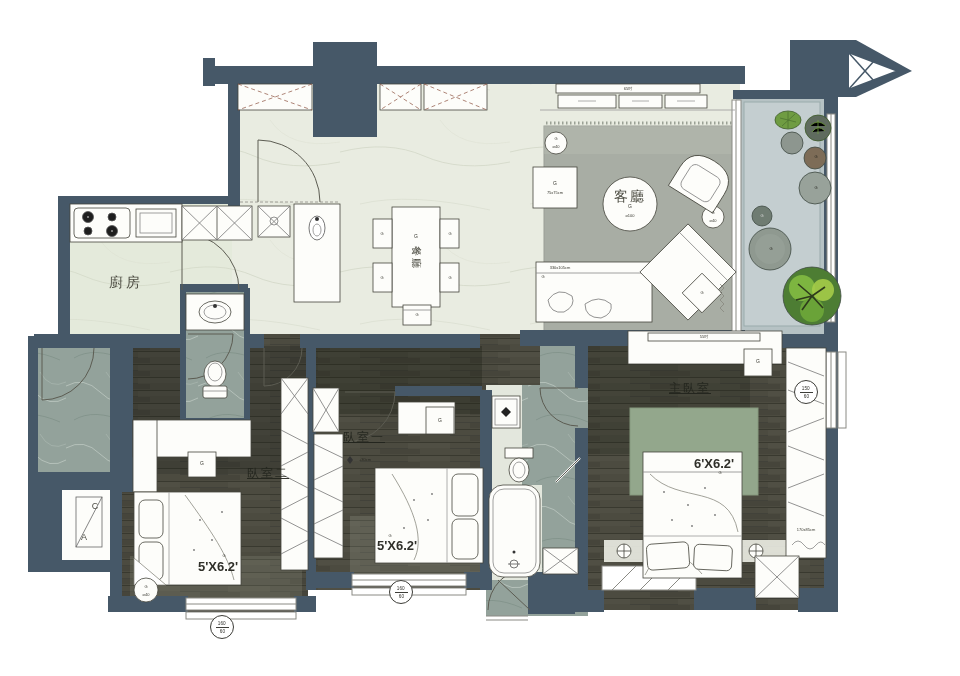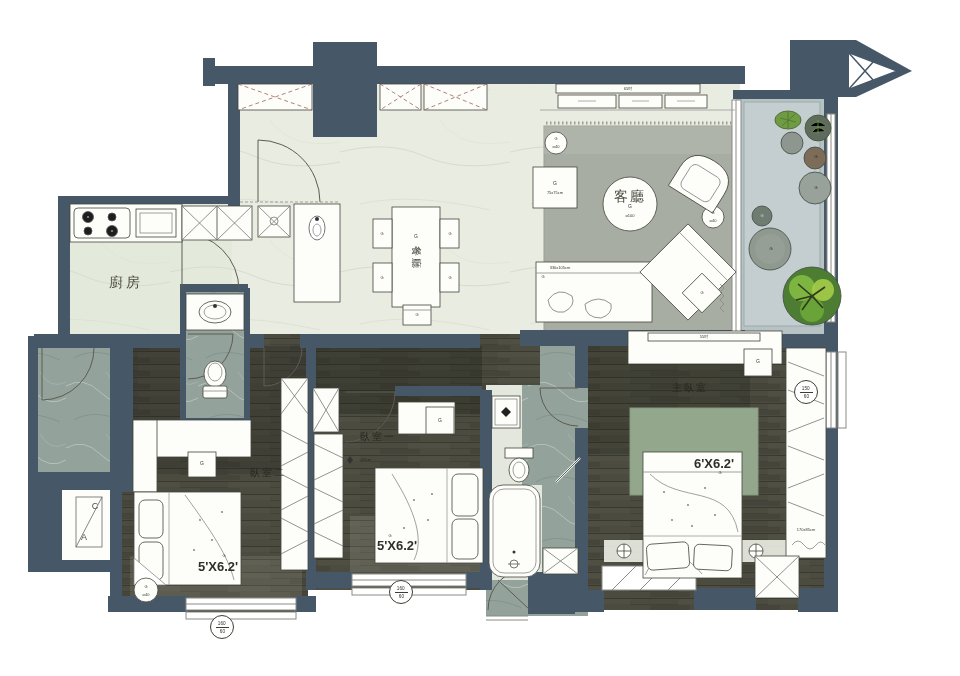--- a/index.html
+++ b/index.html
@@ -1,21 +1,21 @@
 <!DOCTYPE html>
 <html><head>
 <meta charset="utf-8">
 <style>
   html,body{margin:0;padding:0;background:#fff;}
   #stage{position:relative;width:960px;height:676px;background:#ffffff;overflow:hidden;
          font-family:"Liberation Sans","DejaVu Sans",sans-serif;}
   #plan-svg{position:absolute;left:0;top:0;}
   .lbl{position:absolute;transform:translate(-50%,-50%);color:#3a3a32;white-space:nowrap;z-index:5;line-height:1;}
   .room{font-size:14px;letter-spacing:3px;color:#4b4b41;}
-  .roomdark{font-size:10px;letter-spacing:2px;color:#22241d;opacity:.92;}
+  .roomdark{font-size:12px;letter-spacing:2px;color:#22241d;opacity:.92;text-decoration:underline;}
   .sz{font-size:13px;font-weight:bold;color:#30302a;}
   .tiny{font-size:8px;transform:translate(-50%,-50%) scale(.62);}
   .micro{font-size:8px;transform:translate(-50%,-50%) scale(.5);}
   .vert{transform:translate(-50%,-50%) rotate(90deg);font-size:10px;letter-spacing:2px;color:#44443a;}
   .dimc{position:absolute;width:22px;height:22px;border:1px solid #3d3d38;border-radius:50%;background:#fff;
         transform:translate(-50%,-50%);display:flex;flex-direction:column;align-items:center;justify-content:center;z-index:6;}
   .dimc span{font-size:8px;transform:scale(.58);line-height:5px;color:#2f2f2a;}
   .dimc i{display:block;width:13px;border-top:1px solid #3d3d38;margin:1px 0;}
   .ac{font-size:9px;color:#4e4e46;}
 </style>
@@ -436,21 +436,21 @@
 <div class="lbl micro" style="left:720px;top:473px;">G</div>
 <div class="lbl micro" style="left:806px;top:530px;">170x85cm</div>
 
 <div class="lbl roomdark" style="left:268px;top:473px;">臥室二</div>
 <div class="lbl sz" style="left:218px;top:566px;">5'X6.2'</div>
 <div class="lbl micro" style="left:224px;top:556px;">G</div>
 <div class="lbl micro" style="left:146px;top:587px;">G</div>
 <div class="lbl micro" style="left:146px;top:595px;">⌀40</div>
 <div class="lbl tiny" style="left:202px;top:464px;">G</div>
 
-<div class="lbl roomdark" style="left:378px;top:437px;">臥室一</div>
+<div class="lbl roomdark" style="left:364px;top:437px;">臥室一</div>
 <div class="lbl sz" style="left:397px;top:545px;">5'X6.2'</div>
 <div class="lbl micro" style="left:390px;top:536px;">G</div>
 <div class="lbl tiny" style="left:440px;top:421px;">G</div>
 <div class="lbl micro" style="left:365px;top:460px;color:#2a2a24;">+30cm</div>
 
 <div class="lbl micro" style="left:816px;top:157px;color:#26261f;">G</div>
 <div class="lbl micro" style="left:816px;top:188px;color:#26261f;">G</div>
 <div class="lbl micro" style="left:762px;top:216px;color:#ddd;">G</div>
 <div class="lbl micro" style="left:771px;top:249px;color:#26261f;">G</div>
 

